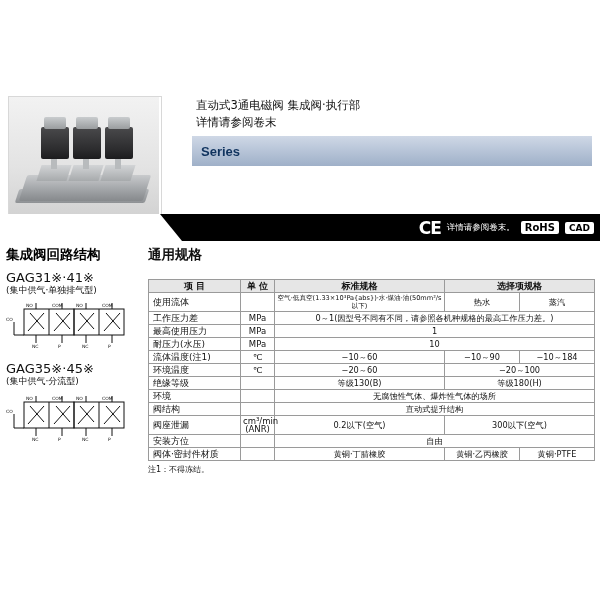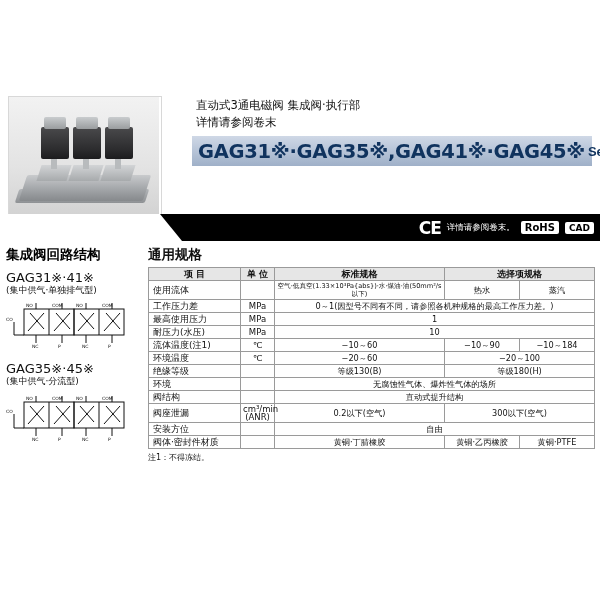--- a/index.html
+++ b/index.html
@@ -36,21 +36,21 @@
   
   .leftcol{position:absolute;left:6px;top:246px;width:136px;}
   .sect-title{font-size:13.5px;font-weight:bold;color:#000000;font-family:"DejaVu Sans",sans-serif;}
   .mod{margin-top:7px;}
   .mod .name{font-size:13px;color:#111;font-family:"DejaVu Sans",sans-serif;line-height:13px;}
   .mod .desc{font-size:9px;color:#111;font-family:"DejaVu Sans",sans-serif;line-height:12px;}
   .circuit{margin-top:3px;}
 
   
   .rightcol{position:absolute;left:148px;top:246px;width:446px;}
-  .spec-title{font-size:13.5px;font-weight:bold;color:#111;font-family:"DejaVu Sans",sans-serif;margin-bottom:3px;}
+  .spec-title{font-size:13.5px;font-weight:bold;color:#111;font-family:"DejaVu Sans",sans-serif;margin-bottom:15px;}
   table{border-collapse:collapse;width:446px;table-layout:fixed;font-family:"DejaVu Sans",sans-serif;}
   td,th{border:1px solid #9a9a9a;font-size:8.2px;color:#111;padding:1px 2px;text-align:center;line-height:10px;}
   th{background:#e6e6e6;font-weight:bold;font-size:9px;}
   td.lbl{text-align:left;padding-left:4px;font-size:9px;}
   td.unit{text-align:center;font-size:8.5px;width:30px;}
   .tiny{font-size:6.6px;line-height:8px;}
   .note{font-size:8px;color:#111;margin-top:3px;font-family:"DejaVu Sans",sans-serif;}
 </style>
 </head>
 <body>
@@ -78,21 +78,20 @@
 
       <div class="coilcap" style="left:35px;top:20px;"></div>
       <div class="coilcap" style="left:67px;top:20px;"></div>
       <div class="coilcap" style="left:99px;top:20px;"></div>
     </div>
 
     <div class="hdrblock">
       <div class="hdr-sub">直动式3通电磁阀  集成阀·执行部</div>
       <div class="hdr-sub">详情请参阅卷末</div>
       <div class="titlebar">
-        <span class="t">GAG31※·GAG35※,GAG41※·GAG45※</span>
         <span class="ser">Series</span>
       </div>
     </div>
 
     <div class="blackbar">
       <div class="white-left"></div>
       <div class="tri"></div>
     </div>
     <div class="marks">
       <span class="ce">CE</span>

